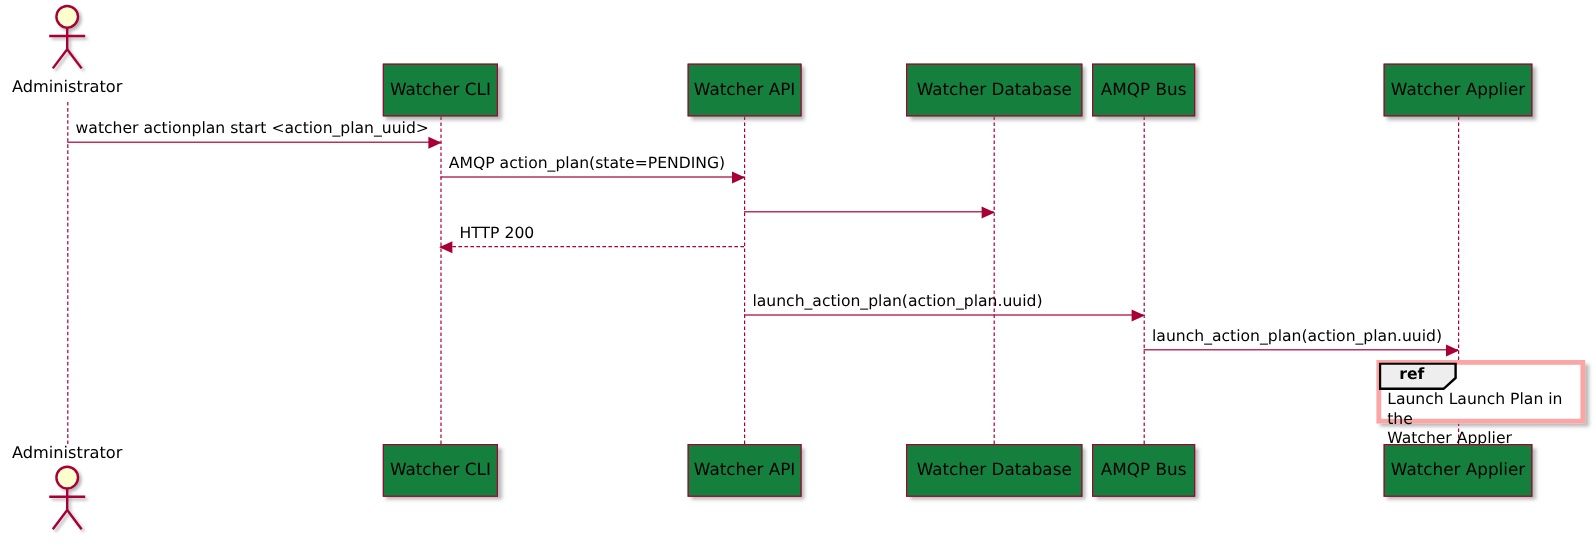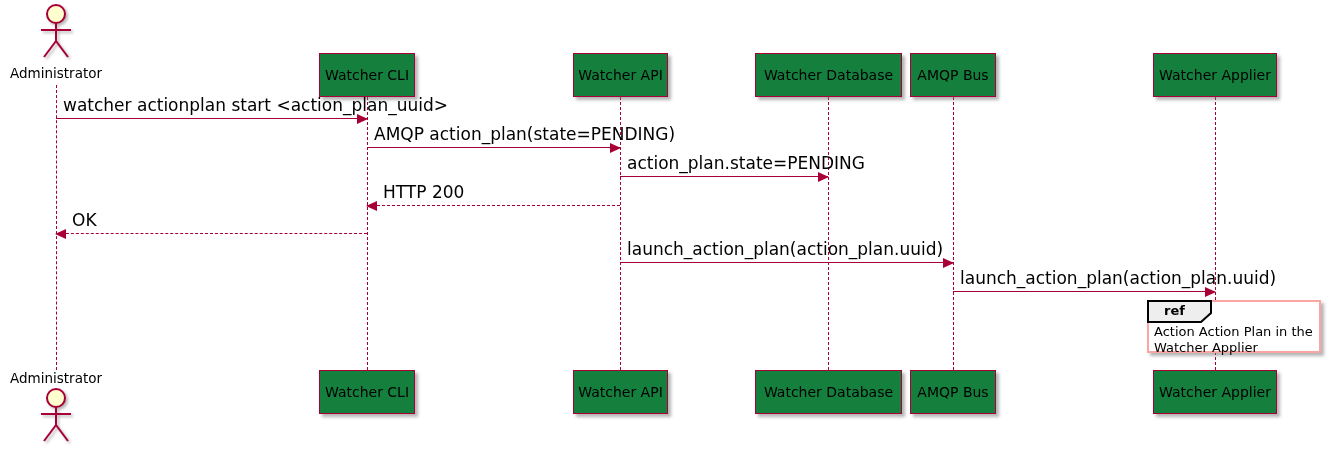--- a/index.html
+++ b/index.html
@@ -48,21 +48,21 @@
   }
   .msg {
     position: absolute;
     height: 19px;
   }
   .msg-label {
     position: absolute;
     bottom: 4px;
     left: 7px;
     white-space: nowrap;
-    font-size: 17px;
+    font-size: 13px;
   }
   .msg-label.return { left: 16px; text-align: right; }
   .msg-line {
     position: absolute;
     left: 0;
     right: 0;
     bottom: 0;
     height: 0;
   }
   .msg-line.solid  { border-top: 1.5px solid #A80036; }
@@ -73,21 +73,21 @@
     width: 0;
     height: 0;
     border-top: 5px solid transparent;
     border-bottom: 5px solid transparent;
   }
   .arrowhead.right { right: -1px;  border-left: 11px solid #A80036; }
   .arrowhead.left  { left: -1px;   border-right: 11px solid #A80036; }
   .ref-box {
     position: absolute;
     background: #FFFFFF;
-    border: 2px solid #fca5a5;
+    border: 4px solid #fca5a5;
     box-shadow: 3px 3px 3px rgba(110,110,110,0.5);
     box-sizing: border-box;
   }
   .ref-tab {
     position: absolute;
     top: -2px;
     left: -2px;
     width: 66px;
     height: 23px;
   }
@@ -140,56 +140,50 @@
     <div class="arrowhead right"></div>
   </div>
 
   <div class="msg" style="left:367px; top:129px; width:253px;">
     <span class="msg-label">AMQP action_plan(state=PENDING)</span>
     <div class="msg-line solid"></div>
     <div class="arrowhead right"></div>
   </div>
 
   <div class="msg" style="left:620px; top:158px; width:208px;">
-    <span class="msg-label">action_plan.state=PENDING</span>
     <div class="msg-line solid"></div>
     <div class="arrowhead right"></div>
   </div>
 
   <div class="msg" style="left:367px; top:187px; width:253px;">
     <span class="msg-label return">HTTP 200</span>
     <div class="msg-line dashed"></div>
     <div class="arrowhead left"></div>
   </div>
 
-  <div class="msg" style="left:56px; top:215px; width:311px;">
-    <span class="msg-label return">OK</span>
-    <div class="msg-line dashed"></div>
-    <div class="arrowhead left"></div>
-  </div>
 
   <div class="msg" style="left:620px; top:244px; width:333px;">
     <span class="msg-label">launch_action_plan(action_plan.uuid)</span>
     <div class="msg-line solid"></div>
     <div class="arrowhead right"></div>
   </div>
 
   <div class="msg" style="left:953px; top:273px; width:262px;">
     <span class="msg-label">launch_action_plan(action_plan.uuid)</span>
     <div class="msg-line solid"></div>
     <div class="arrowhead right"></div>
   </div>
 
   <div class="ref-box" style="left:1147px; top:300px; width:174px; height:53px;">
     <svg class="ref-tab" width="66" height="23" viewBox="0 0 66 23">
       <path d="M1,1 H64 V13 L54,22 H1 Z" fill="#EEEEEE" stroke="#000000" stroke-width="2"></path>
     </svg>
     <span class="ref-tab-label">ref</span>
     <div class="ref-text">
-      <div>Action Action Plan in the</div>
+      <div>Launch Launch Plan in the</div>
       <div>Watcher Applier</div>
     </div>
   </div>
 
   <div class="pbox" style="left:319px;  top:370px; width:96px;">Watcher CLI</div>
   <div class="pbox" style="left:573px;  top:370px; width:95px;">Watcher API</div>
   <div class="pbox" style="left:755px;  top:370px; width:147px;">Watcher Database</div>
   <div class="pbox" style="left:910px;  top:370px; width:86px;">AMQP Bus</div>
   <div class="pbox" style="left:1153px; top:370px; width:124px;">Watcher Applier</div>
 

